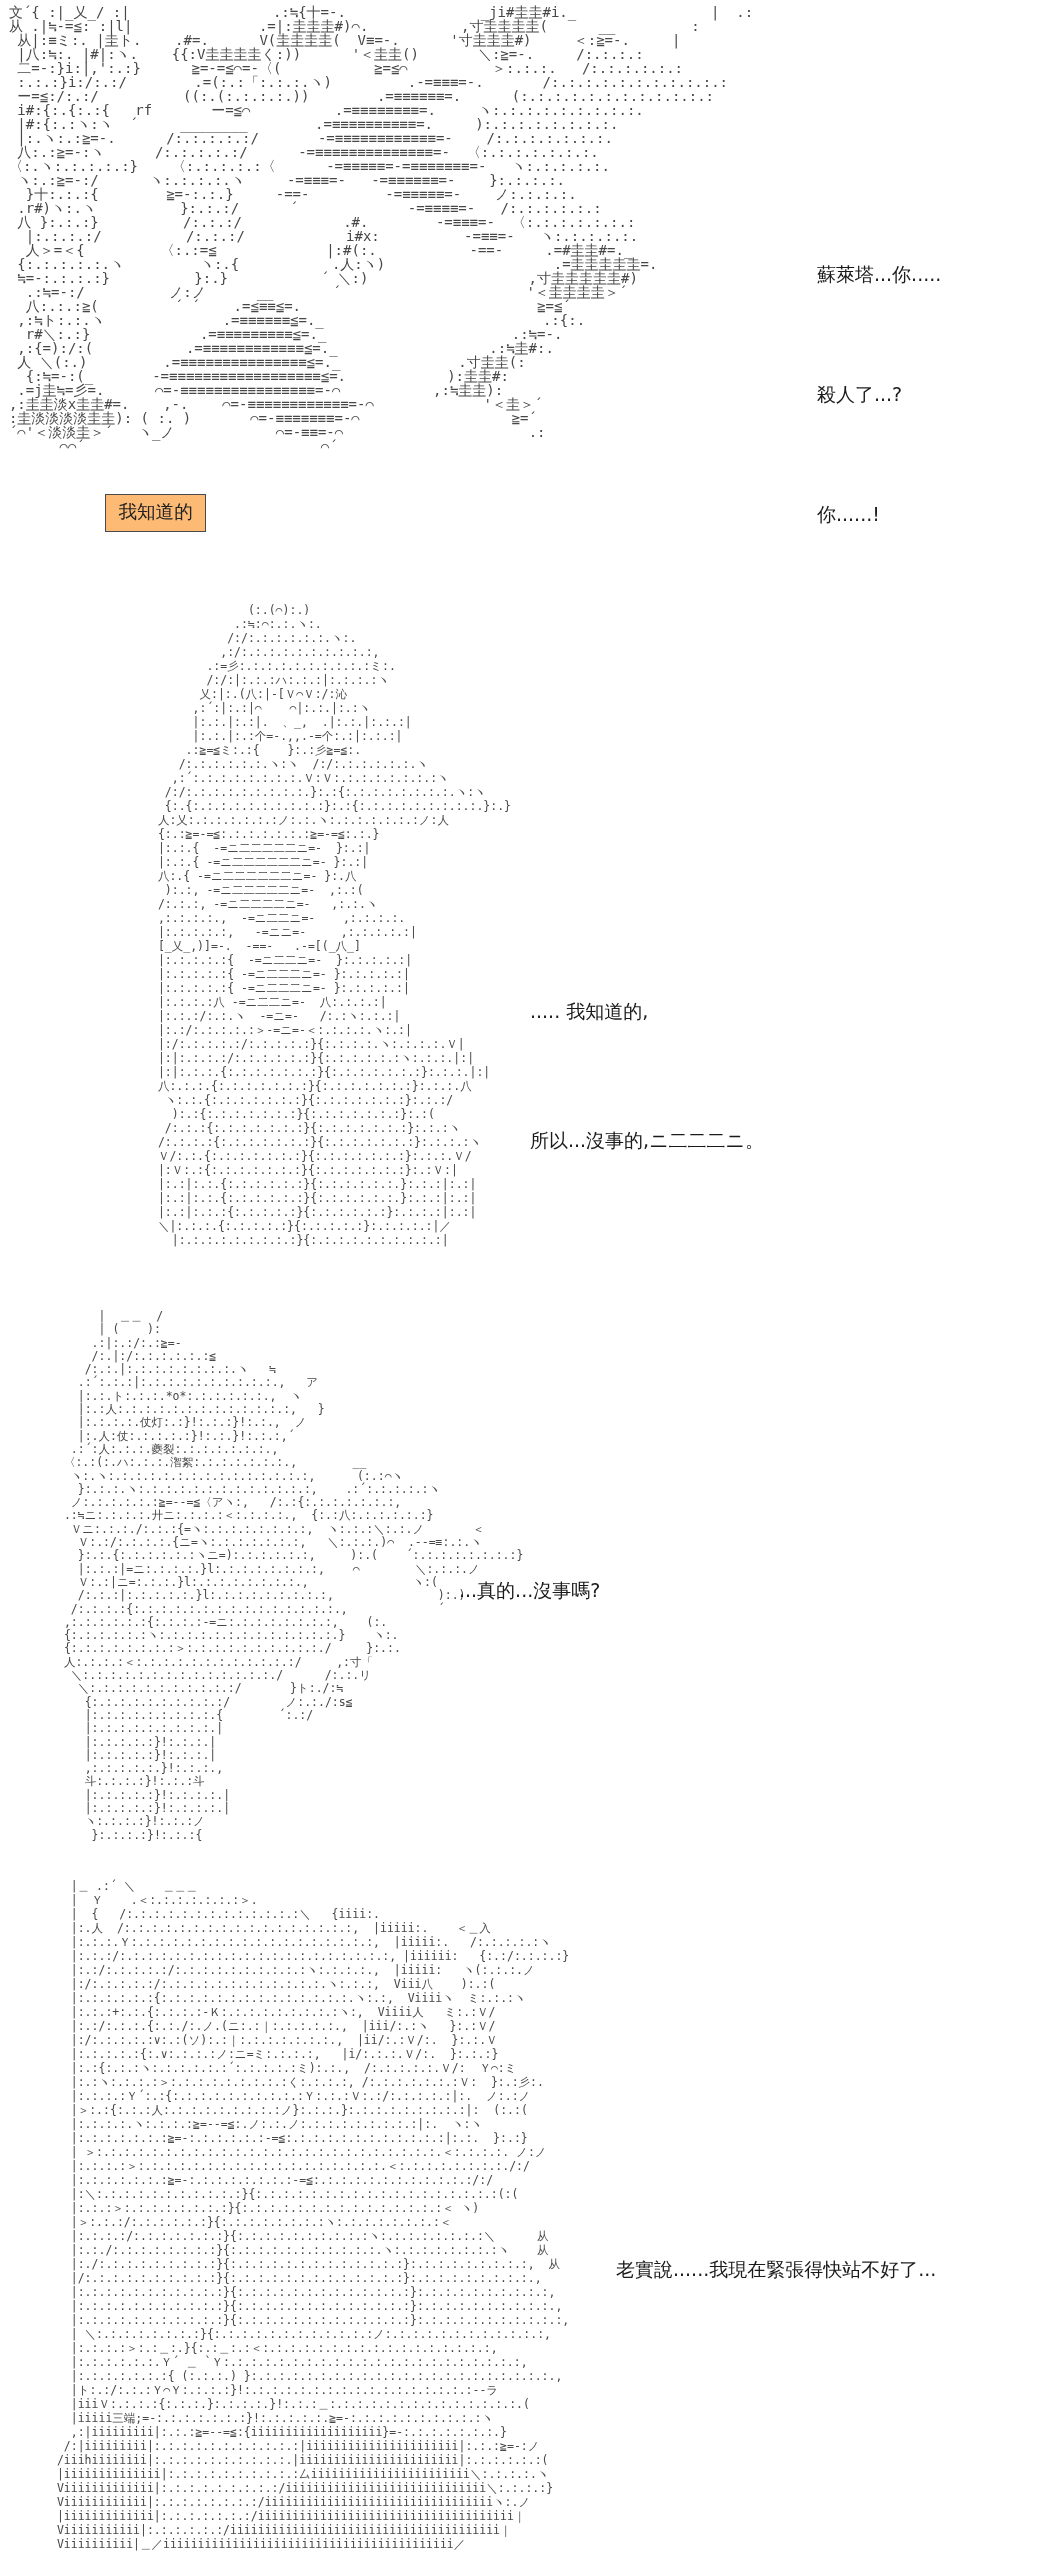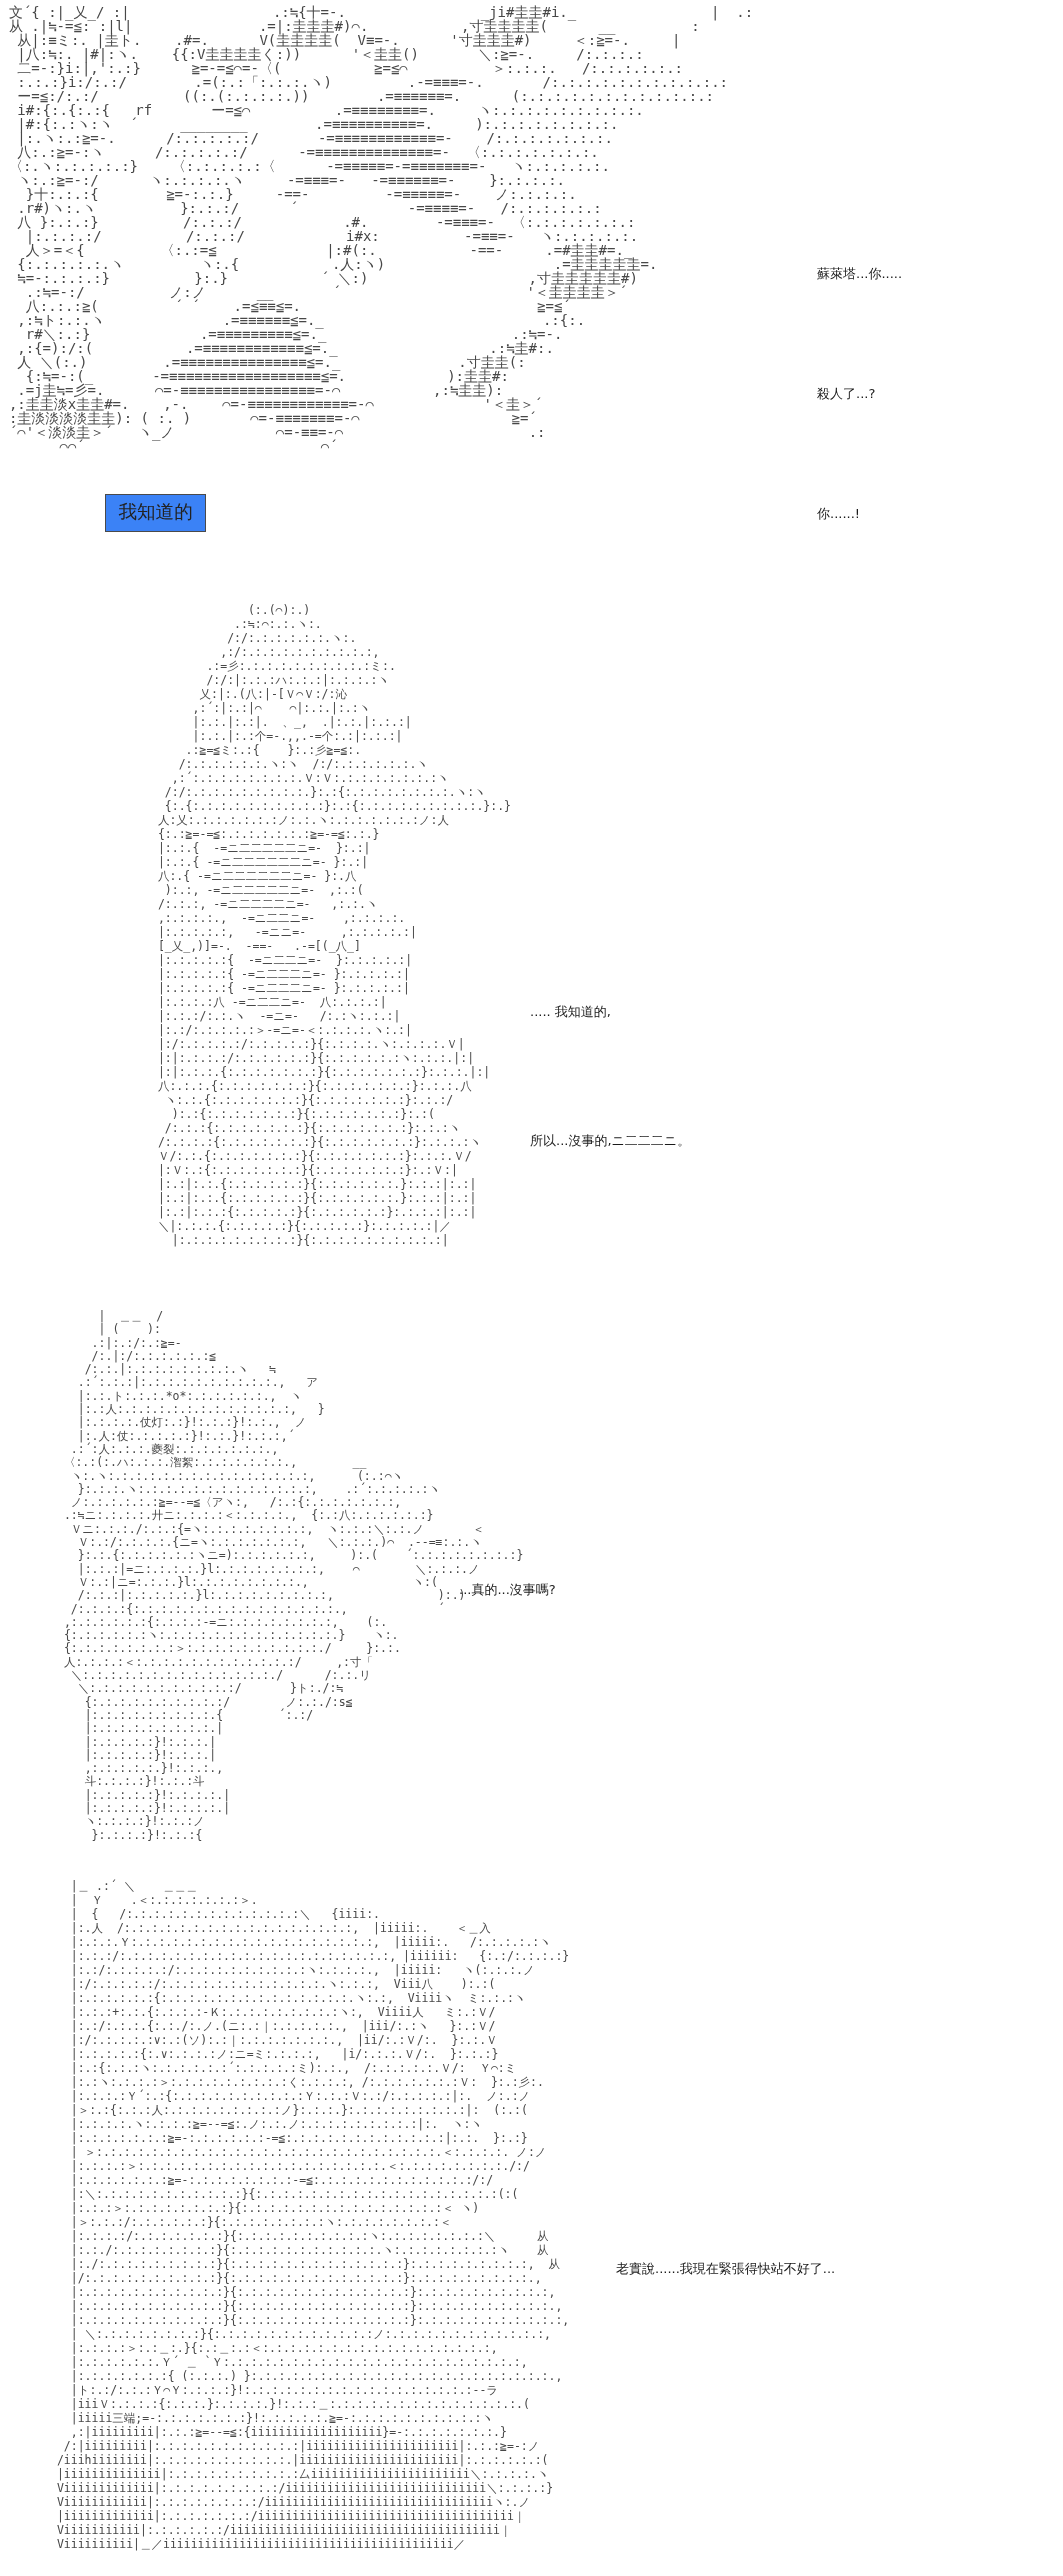--- a/index.html
+++ b/index.html
@@ -18,37 +18,37 @@
     font-family: "DejaVu Sans Mono", monospace;
     color: #474747;
     letter-spacing: 0;
   }
   #aa1 { left: 8.9px;  top: 5.3px;    font-size: 14px; line-height: 14px; }
   #aa2 { left: 151px; top: 603px;  font-size: 11.5px; line-height: 14px; }
   #aa3 { left: 57px;  top: 1310px; font-size: 11.5px; line-height: 13.3px; }
   #aa4 { left: 50px;  top: 1879px; font-size: 11.5px; line-height: 14px; }
   .dialogue {
     position: absolute;
-    font-size: 13px;
+    font-size: 19px;
     color: #1a1a1a;
     white-space: pre;
   }
   #d1 { left: 817px; top: 174px;  line-height: 40px; }
   #d2 { left: 530px; top: 904px;  line-height: 43px; }
   #d3 { left: 459px; top: 1490px; line-height: 40px; }
   #d4 { left: 616px; top: 2169px; line-height: 40px; }
   .know-box {
     position: absolute;
     left: 105px;
     top: 494px;
     border: 0.9px solid #4a4a4a;
     padding: 4.4px 12.4px 5.3px 12.4px;
     font-size: 18.6px;
     color: #222;
-    background: #3b82f6;
+    background: #fdba74;
   }
 </style>
 </head>
 <body>
 
 <div>
 
   <section>
     <pre class="aa" id="aa1">文´{ :|_乂_/ :|                 .:≒{十=-.                _ji#圭圭#i._                |  .:
 从 .|≒-=≦: :|l|               .=|:圭圭圭#)⌒.           ,寸圭圭圭圭(      __         :

